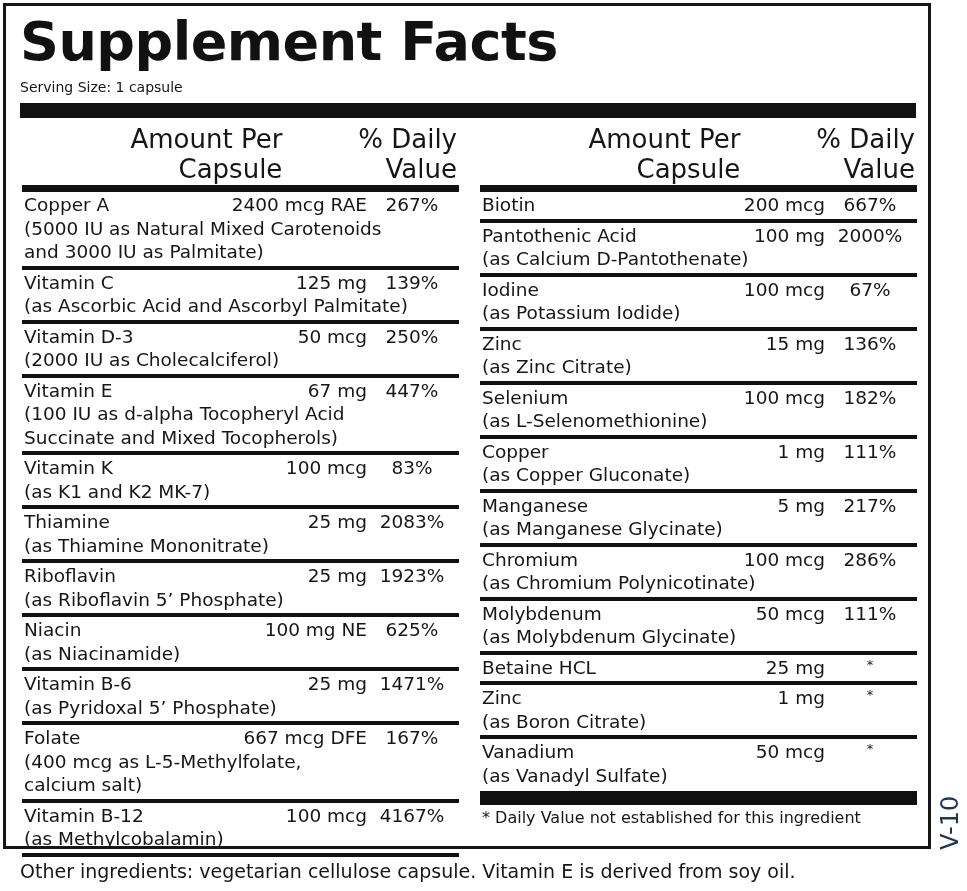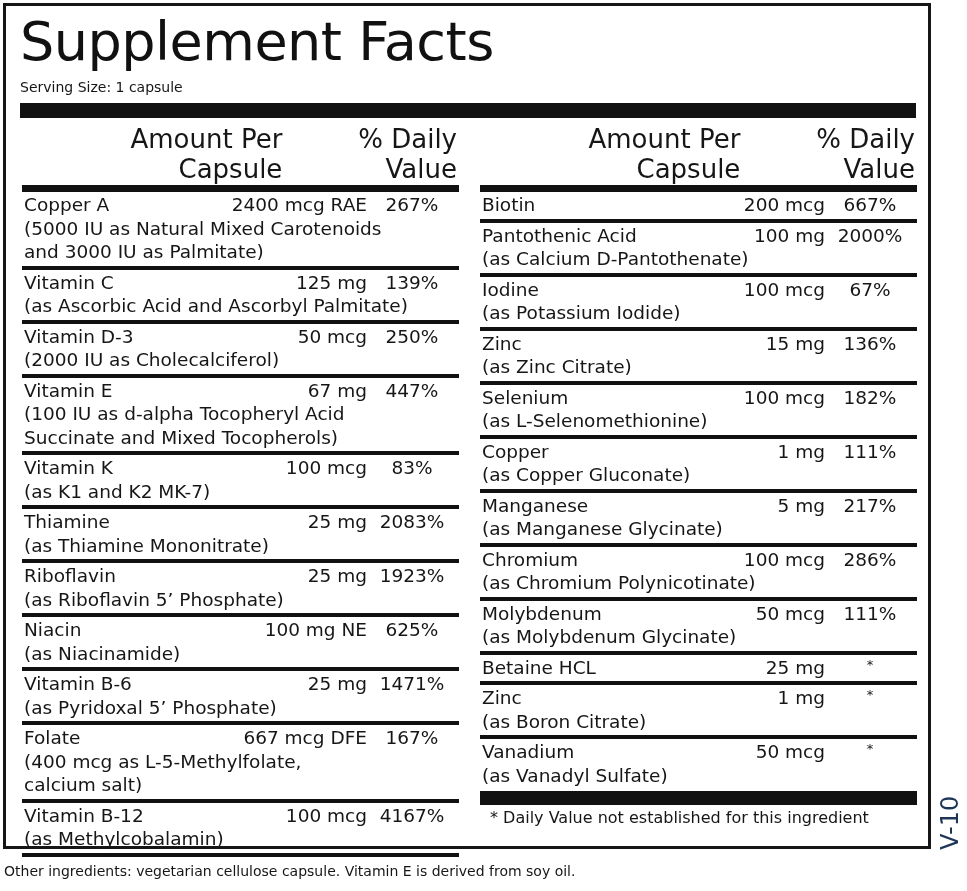--- a/index.html
+++ b/index.html
@@ -1,40 +1,40 @@
 <!DOCTYPE html>
 <html><head>
 <meta charset="utf-8">
 <style>
   html, body { margin:0; padding:0; background:#ffffff; }
   body { width:967px; height:891px; position:relative; overflow:hidden;
          font-family:"DejaVu Sans", sans-serif; color:#161616; }
   .box { position:absolute; left:3px; top:3px; width:922px; height:840px;
          border:3px solid #161616; }
-  .title { position:absolute; left:20px; top:10px; font-size:54px; font-weight:normal;
+  .title { position:absolute; left:20px; top:10px; font-size:54px; font-weight:bold;
            letter-spacing:-0.5px; line-height:64px; color:#111; }
   .serving { position:absolute; left:20px; top:74px; font-size:14px; line-height:26px; }
   .topbar { position:absolute; left:20px; top:103px; width:896px; height:15px; background:#111; }
   .col { position:absolute; top:124px; width:437px; }
   .col.left { left:22px; }
   .col.right { left:480px; }
   .hdr { display:flex; justify-content:space-between; font-size:26px; line-height:30px;
          padding:0 2px;text-align:right; }
   .hdrbar { height:7px; background:#111; margin-top:1px; }
   .row { position:relative; font-size:18.5px; line-height:23.5px; padding:1px 2px 2px 2px;
          border-bottom:4px solid #111; }
   .row .line1 { display:flex; }
   .row .name { flex:1 1 auto; white-space:nowrap; }
   .row .amt { width:150px; text-align:right; white-space:nowrap; }
   .row .dv { width:90px; text-align:center; white-space:nowrap; }
   .row .dv.star { font-size:13px; line-height:18px; vertical-align:top; }
   .row .sub { white-space:nowrap; }
   .bottombar { height:14px; background:#111; margin-top:2px; }
-  .footnote { font-size:16px; line-height:26px; padding-left:2px;margin-left:8px; }
-  .other { position:absolute; left:4px; top:858px; font-size:14px; line-height:26px; }
+  .footnote { font-size:16px; line-height:26px; padding-left:2px; }
+  .other { position:absolute; left:20px; top:858px; font-size:19px; line-height:26px; }
   .version { position:absolute; left:936px; top:790px; font-size:24px; color:#1d3557;
              transform:rotate(-90deg); transform-origin:left top; white-space:nowrap;
              top:850px; }
 </style>
 </head>
 <body>
 
 <div class="box"></div>
 <div class="title">Supplement Facts</div>
 <div class="serving">Serving Size: 1 capsule</div>

